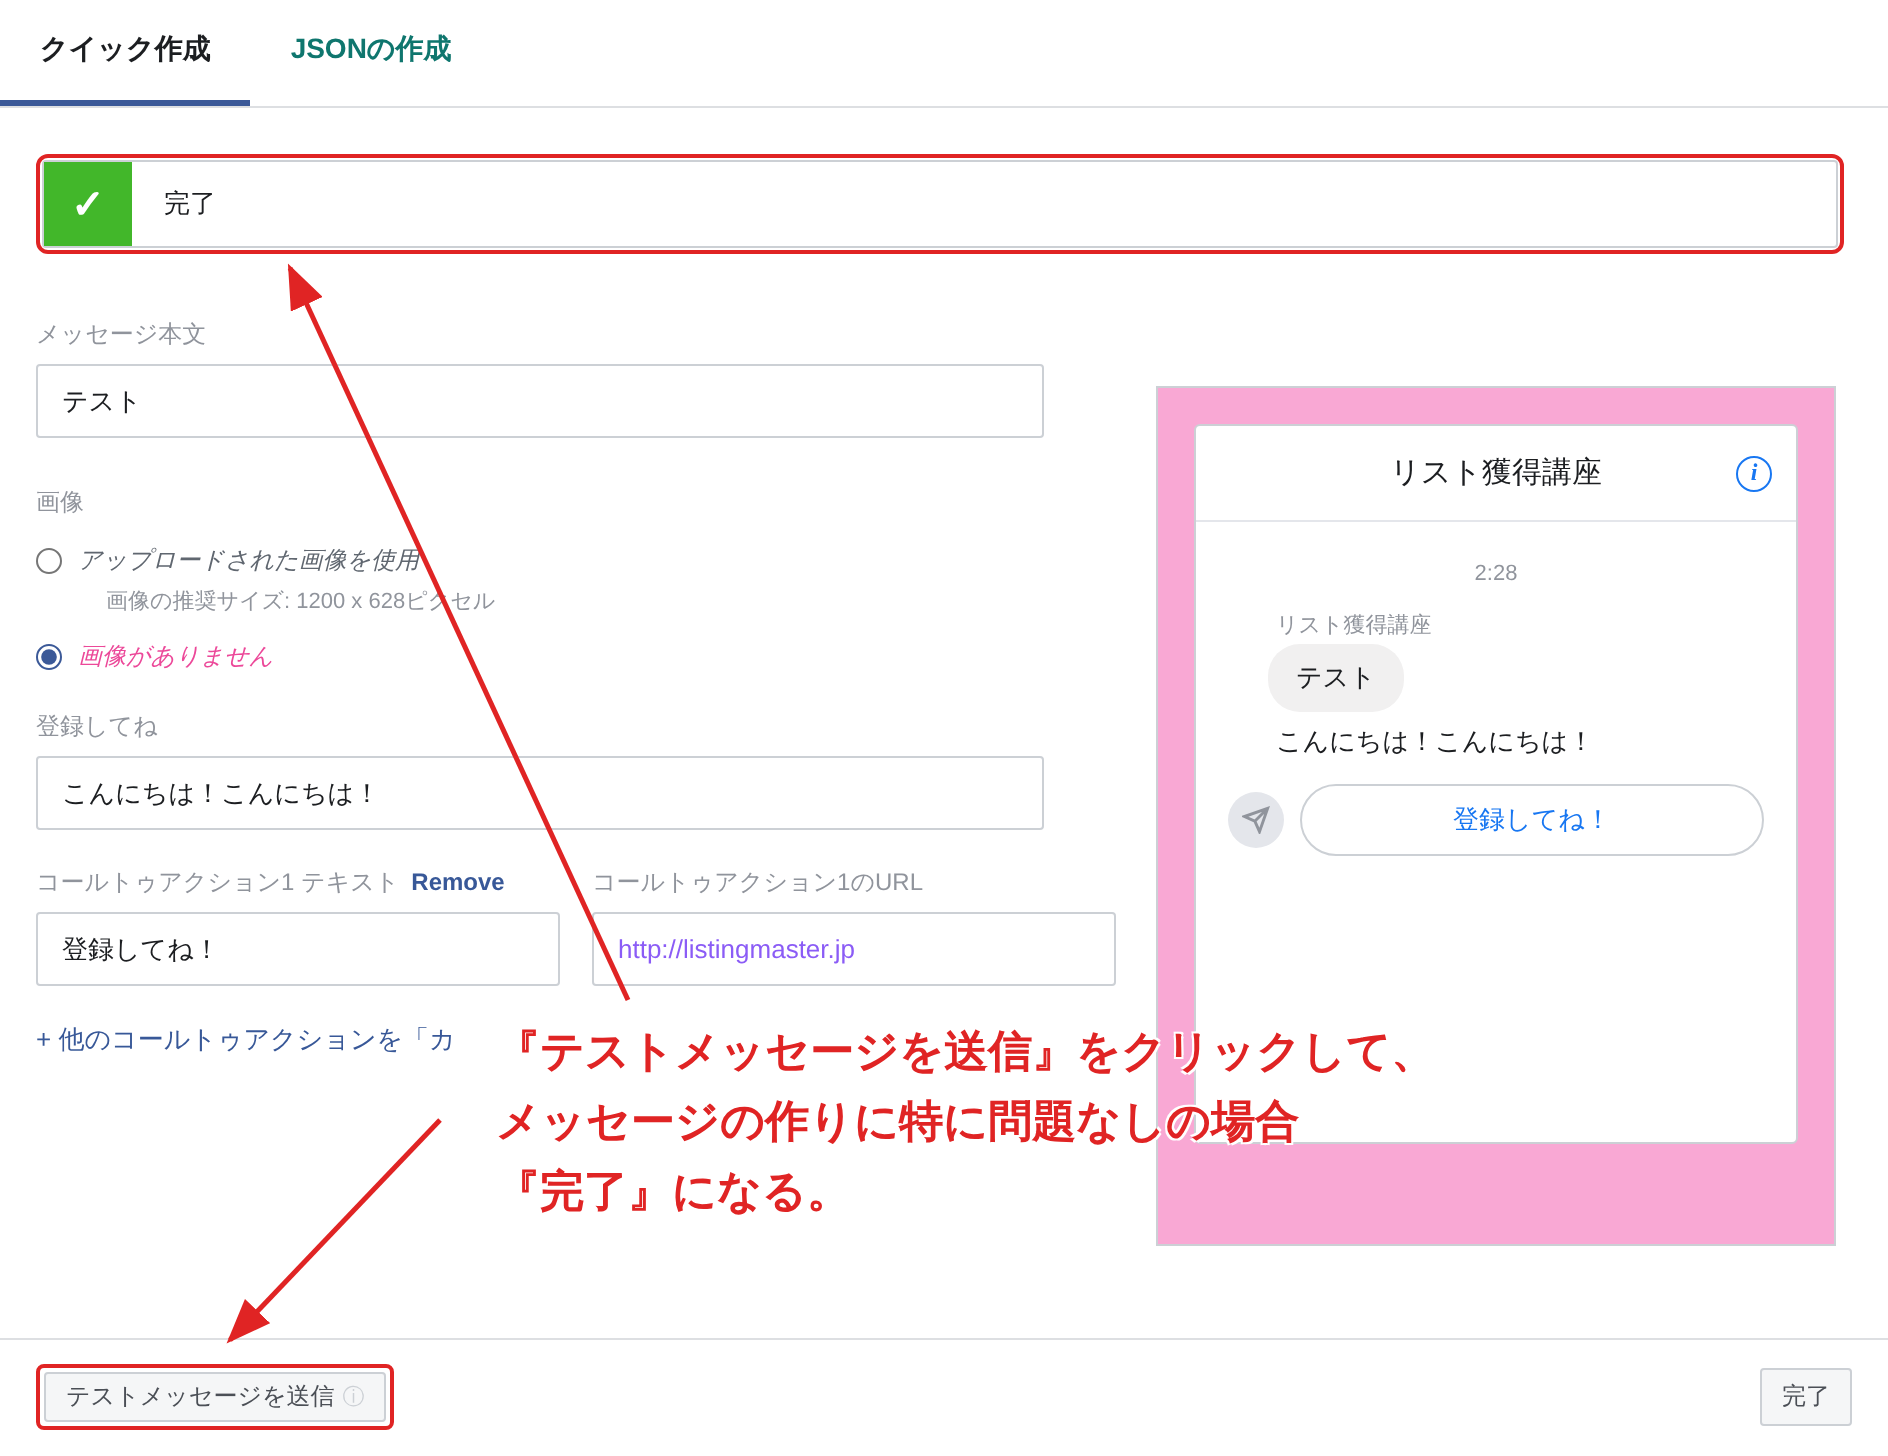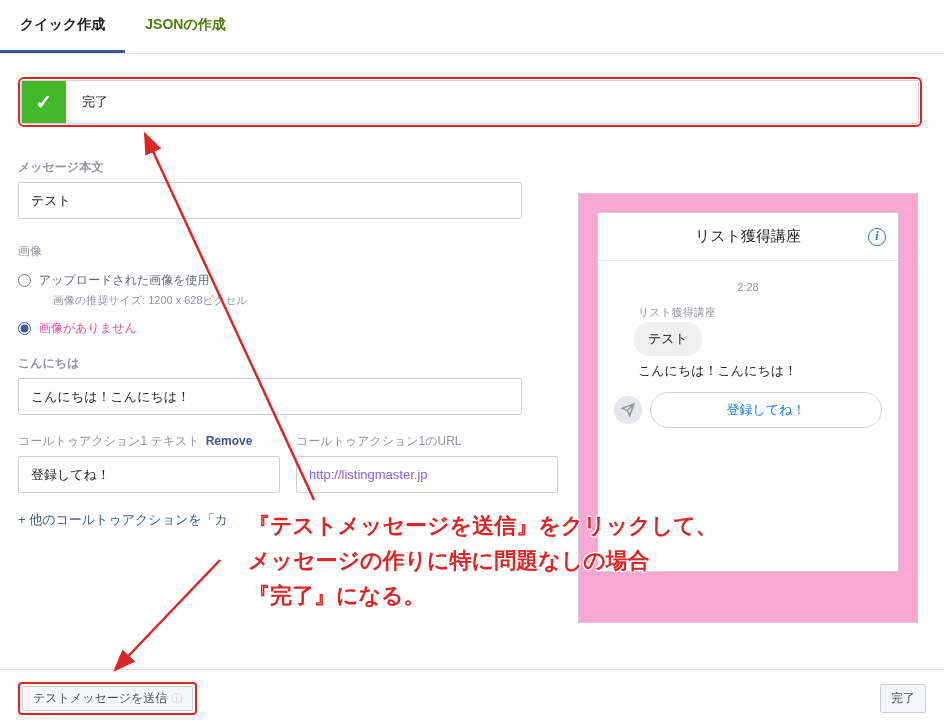--- a/index.html
+++ b/index.html
@@ -1,34 +1,34 @@
 <!DOCTYPE html>
 <html><head>
   <meta charset="utf-8">
   <style>
     * { box-sizing: border-box; margin: 0; padding: 0; }
     body { font-family: 'Helvetica Neue', Arial, 'Hiragino Kaku Gothic ProN', 'Meiryo', sans-serif; font-size: 13px; color: #1c1e21; background: #fff; }
     .tabs { display: flex; border-bottom: 1px solid #dddfe2; }
-    .tab { padding: 16px 20px; cursor: pointer; color: #4d7c0f; font-weight: 600; font-size: 14px; }
+    .tab { padding: 16px 20px; cursor: pointer; color: #0f766e; font-weight: 600; font-size: 14px; }
     .tab.active { color: #1c1e21; border-bottom: 3px solid #3b5998; }
     .content { display: flex; gap: 20px; padding: 0 18px 0 18px; }
     .left-col { flex: 1; max-width: 540px; }
     .right-col { width: 340px; margin-top: 52px; }
     .status-banner { display: flex; align-items: center; border: 1px solid #ccd0d5; border-radius: 2px; background: #fff; margin: 28px 0 18px 0; height: 44px; position: relative; }
     .status-icon { width: 44px; height: 42px; background: #42b72a; display: flex; align-items: center; justify-content: center; color: #fff; font-size: 20px; font-weight: bold; }
     .status-text { padding-left: 16px; font-size: 13px; color: #1c1e21; }
     .red-box-banner { border: 2.5px solid #e02424; border-radius: 6px; padding: 1px; display: inline-block; margin: 23px 0 14px 0; }
     .red-box-banner .status-banner { margin: 0; }
     .full-banner { width: 904px; }
-    .field-label { color: #90949c; font-size: 12px; margin-top: 18px; margin-bottom: 6px; font-weight: bold; }
+    .field-label { color: #90949c; font-size: 12px; margin-top: 18px; margin-bottom: 6px; }
     .text-input { width: 100%; max-width: 504px; border: 1px solid #ccd0d5; border-radius: 2px; padding: 10px 12px; font-size: 13px; color: #1c1e21; background: #fff; }
     .section-label { color: #90949c; font-size: 12px; margin-top: 24px; font-weight: 400; }
     .radio-row { display: flex; align-items: center; margin-top: 12px; gap: 8px; }
     .radio-row input { accent-color: #3b5998; }
-    .radio-label { color: #606770; font-size: 12px; }
+    .radio-label { color: #606770; font-size: 12px; font-style: italic; }
     .radio-hint { color: #90949c; font-size: 11px; margin-left: 35px; margin-top: 4px; }
     .cta-row { display: flex; gap: 16px; margin-top: 18px; }
     .cta-col { flex: 1; }
     .cta-label { color: #90949c; font-size: 12px; margin-bottom: 6px; display: flex; gap: 6px; align-items: baseline; }
     .remove-link { color: #385898; font-size: 12px; cursor: pointer; font-weight: 600; }
     .add-cta { color: #385898; font-size: 13px; margin-top: 18px; cursor: pointer; font-weight: 400; }
     .preview-panel { background: #f9a8d4; border: 1px solid #ccd0d5; padding: 18px; min-height: 430px; }
     .preview-phone { background: #fff; border: 1px solid #ccd0d5; border-radius: 3px; }
     .preview-header { display: flex; justify-content: center; align-items: center; padding: 14px 12px; border-bottom: 1px solid #e4e6eb; position: relative; }
     .preview-title { font-size: 15px; font-weight: 400; color: #1c1e21; }
@@ -79,21 +79,21 @@
       <div class="radio-row">
         <input type="radio" name="img" style="">
         <span class="radio-label">アップロードされた画像を使用</span>
       </div>
       <div class="radio-hint">画像の推奨サイズ: 1200 x 628ピクセル</div>
       <div class="radio-row">
         <input type="radio" name="img" checked="" style="">
         <span class="radio-label" style="color:#ec4899;">画像がありません</span>
       </div>
 
-      <div class="field-label">こんにちは</div>
+      <div class="field-label">登録してね</div>
       <input class="text-input" value="こんにちは！こんにちは！" style="">
 
       <div class="cta-row">
         <div class="cta-col">
           <div class="cta-label">
             <span>コールトゥアクション1 テキスト</span>
             <span class="remove-link">Remove</span>
           </div>
           <input class="text-input" style="max-width: none;" value="登録してね！">
         </div>

